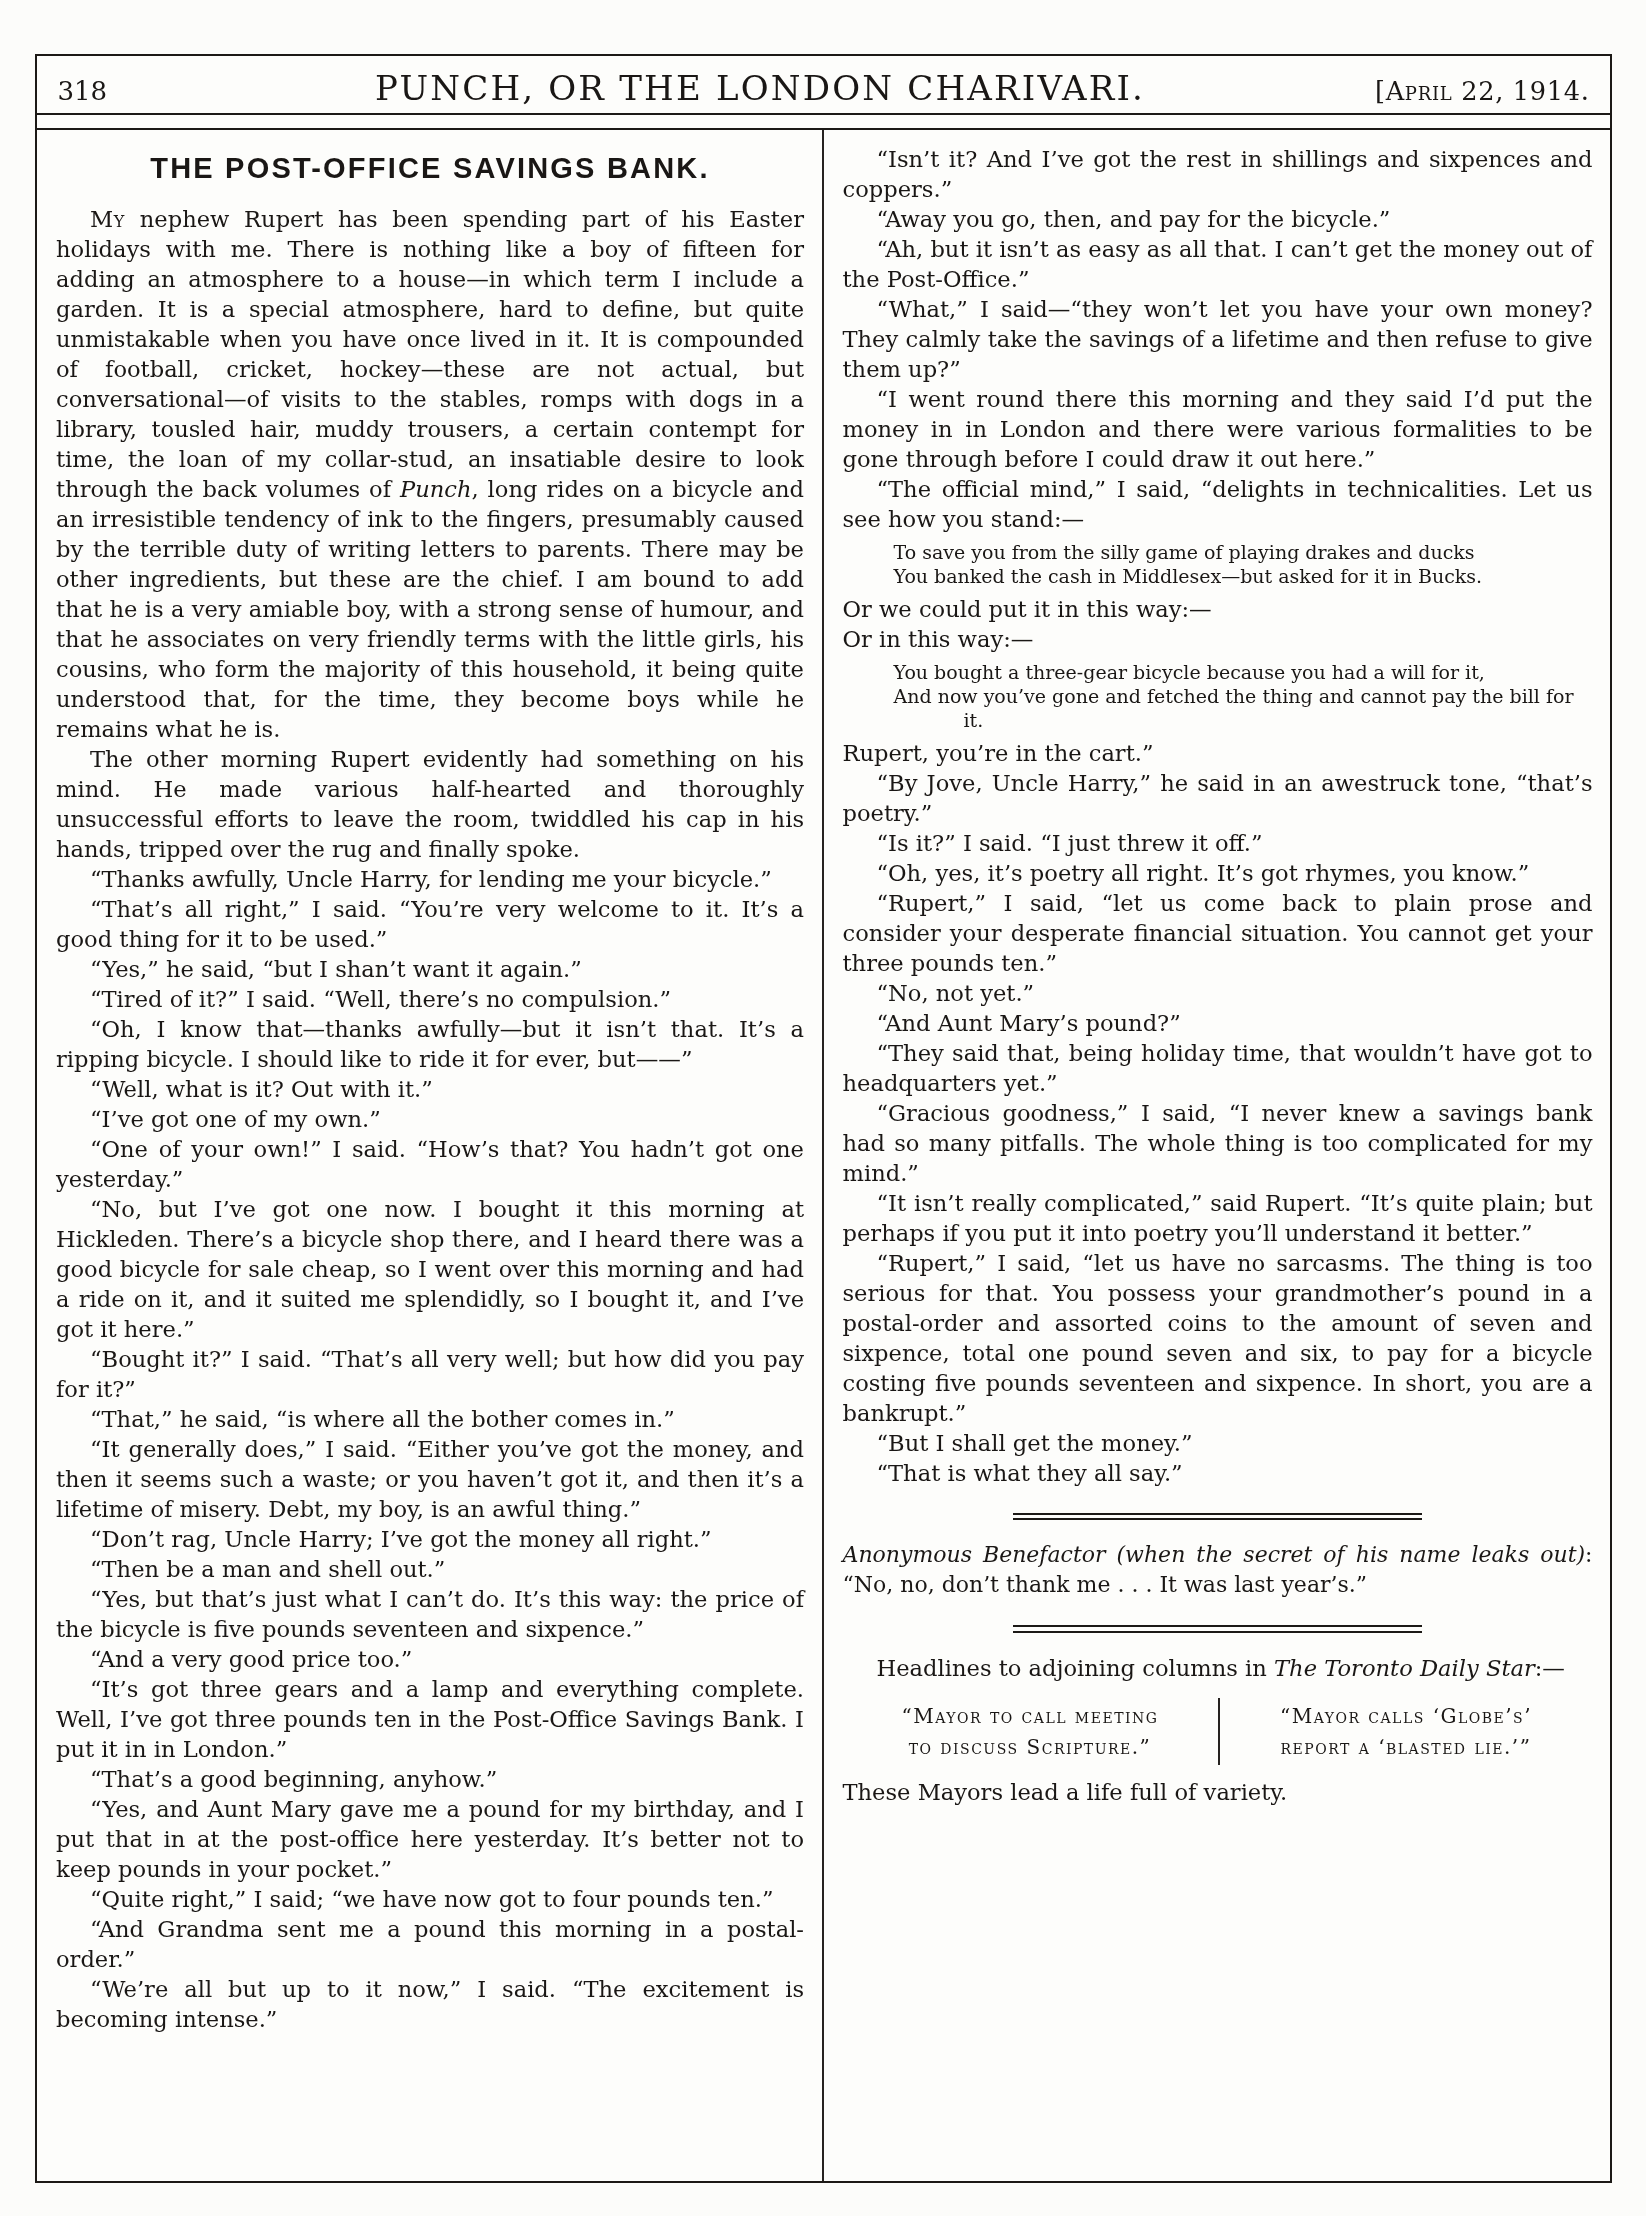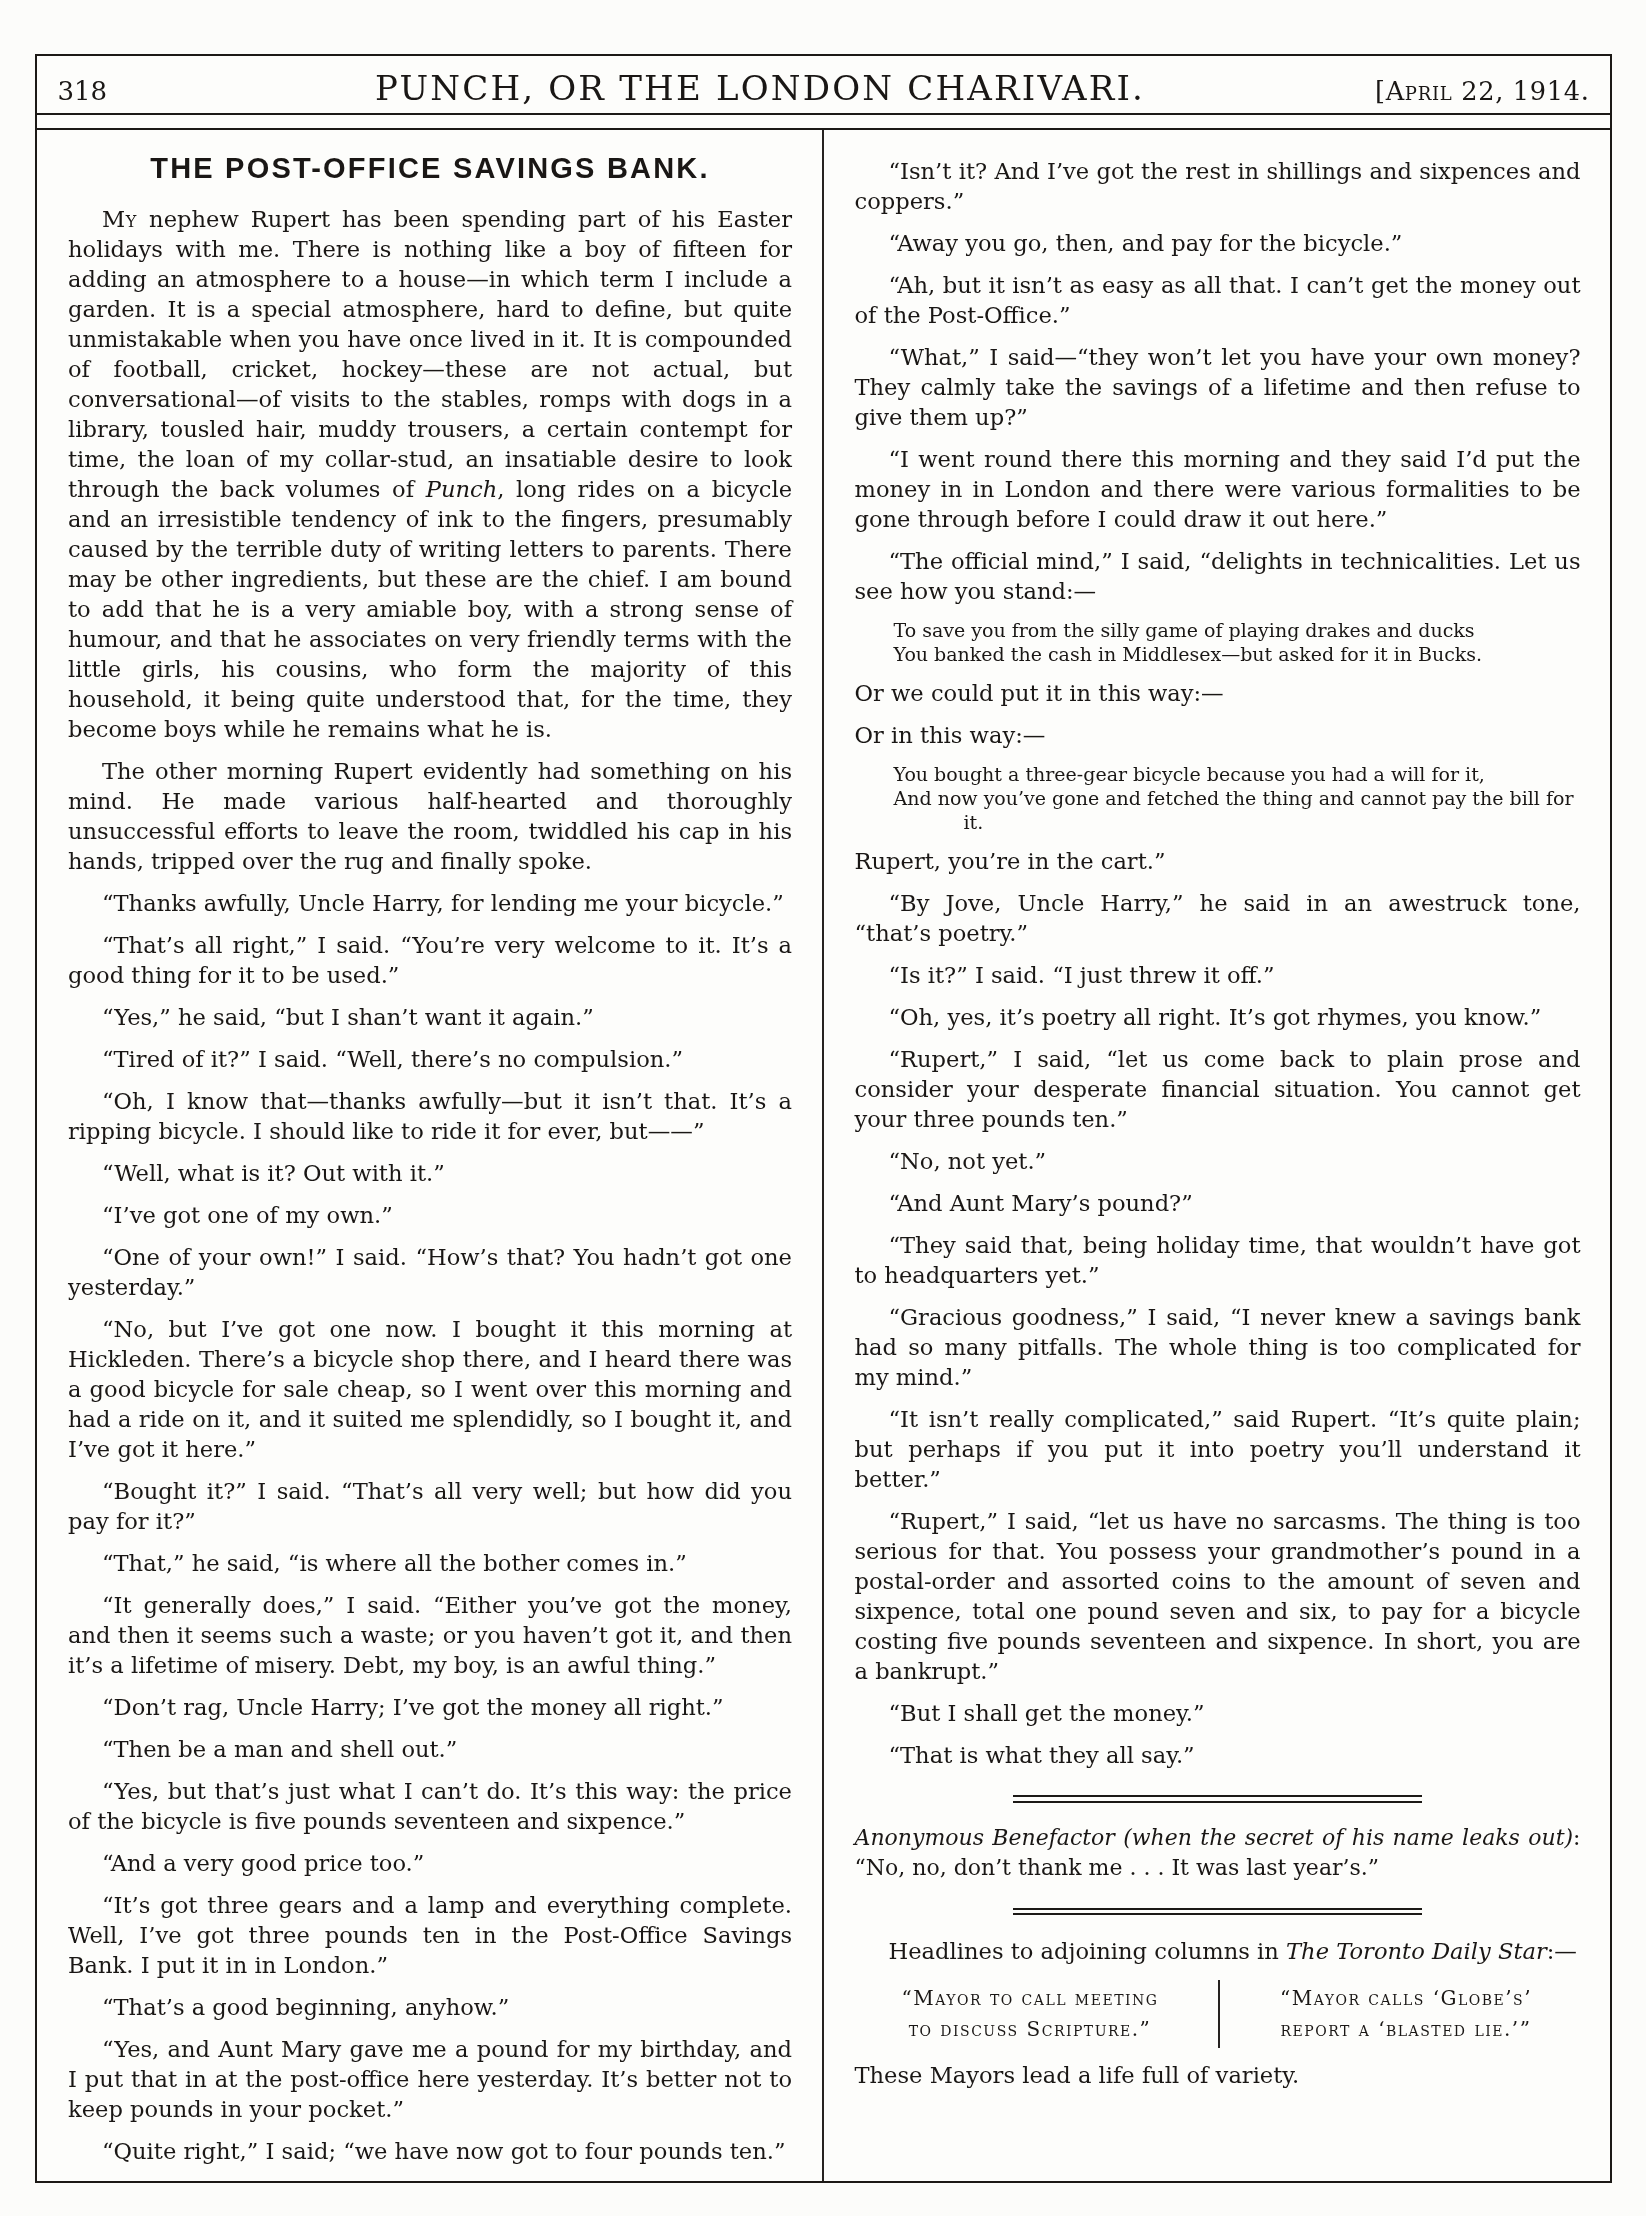--- a/index.html
+++ b/index.html
@@ -17,21 +17,21 @@
     display:flex; flex-direction:column; background:#fdfdfb;
   }
   .header { display:flex; justify-content:space-between; align-items:baseline; padding:11.7px 20.4px 5.8px 20.4px; }
   .page-num { font-size:26px; }
   .masthead { font-size:34px; letter-spacing:2.2px; white-space:nowrap;margin-left:38px; }
   .date { font-size:25.6px; font-variant:small-caps; letter-spacing:0.7px; }
   .header-rule { height:12.4px; border-top:2.9px solid #1c1916; border-bottom:2.9px solid #1c1916; }
   .cols { flex:1; display:flex; overflow:hidden; }
   .col { width:50%; box-sizing:border-box; padding:14.6px 17.5px 14.6px 19px; }
   .col.left { border-right:2.2px solid #262220; }
-  .col p { margin:12px; font-size:22.6px; line-height:30px; text-align:justify; }
+  .col p { margin:0; font-size:22.6px; line-height:30px; text-align:justify; }
   .para { text-indent:34px; }
   .cont { text-indent:0; }
   .art-title {
     font-family:"Liberation Sans", sans-serif;
     font-size:29px; font-weight:bold; letter-spacing:2.2px;
     text-align:center; margin:7.3px 0 19px 0;
   }
   .sc { font-variant:small-caps; letter-spacing:0.7px; }
   .verse { margin:5.8px 0 5.8px 51px; }
   .verse div { font-size:19px; line-height:24px; padding-left:70px; text-indent:-70px; text-align:left; }
@@ -87,20 +87,21 @@
             <p class="para">“It generally does,” I said.  “Either you’ve got the money, and then it seems such a waste; or you haven’t got it, and then it’s a lifetime of misery.  Debt, my boy, is an awful thing.”</p>
             <p class="para">“Don’t rag, Uncle Harry; I’ve got the money all right.”</p>
             <p class="para">“Then be a man and shell out.”</p>
             <p class="para">“Yes, but that’s just what I can’t do.  It’s this way: the price of the bicycle is five pounds seventeen and sixpence.”</p>
             <p class="para">“And a very good price too.”</p>
             <p class="para">“It’s got three gears and a lamp and everything complete.  Well, I’ve got three pounds ten in the Post-Office Savings Bank.  I put it in in London.”</p>
             <p class="para">“That’s a good beginning, anyhow.”</p>
             <p class="para">“Yes, and Aunt Mary gave me a pound for my birthday, and I put that in at the post-office here yesterday.  It’s better not to keep pounds in your pocket.”</p>
             <p class="para">“Quite right,” I said; “we have now got to four pounds ten.”</p>
             <p class="para">“And Grandma sent me a pound this morning in a postal-order.”</p>
+            <p class="para">“We’re all but up to it now,” I said.  “The excitement is becoming intense.”</p>
           </div>
       </div>
 
       <div class="col right">
         <div>
             <p class="para">“Isn’t it?  And I’ve got the rest in shillings and sixpences and coppers.”</p>
             <p class="para">“Away you go, then, and pay for the bicycle.”</p>
             <p class="para">“Ah, but it isn’t as easy as all that.  I can’t get the money out of the Post-Office.”</p>
             <p class="para">“What,” I said—“they won’t let you have your own money?  They calmly take the savings of a lifetime and then refuse to give them up?”</p>
             <p class="para">“I went round there this morning and they said I’d put the money in in London and there were various formalities to be gone through before I could draw it out here.”</p>

